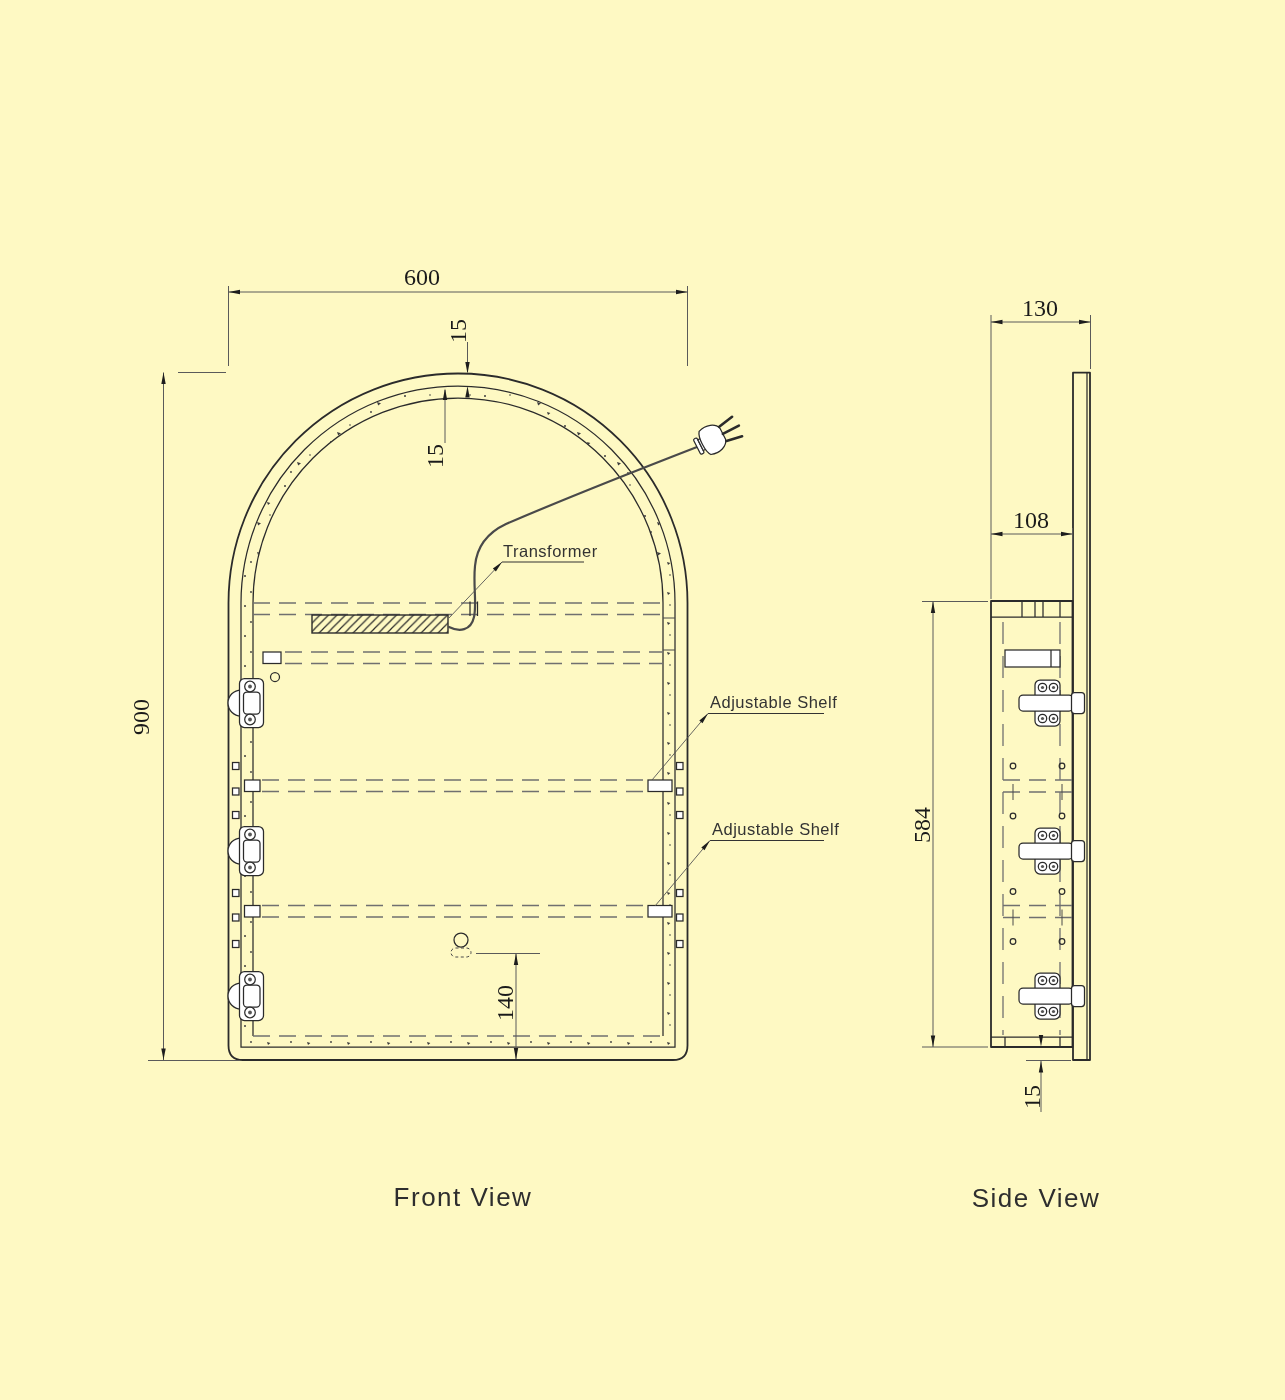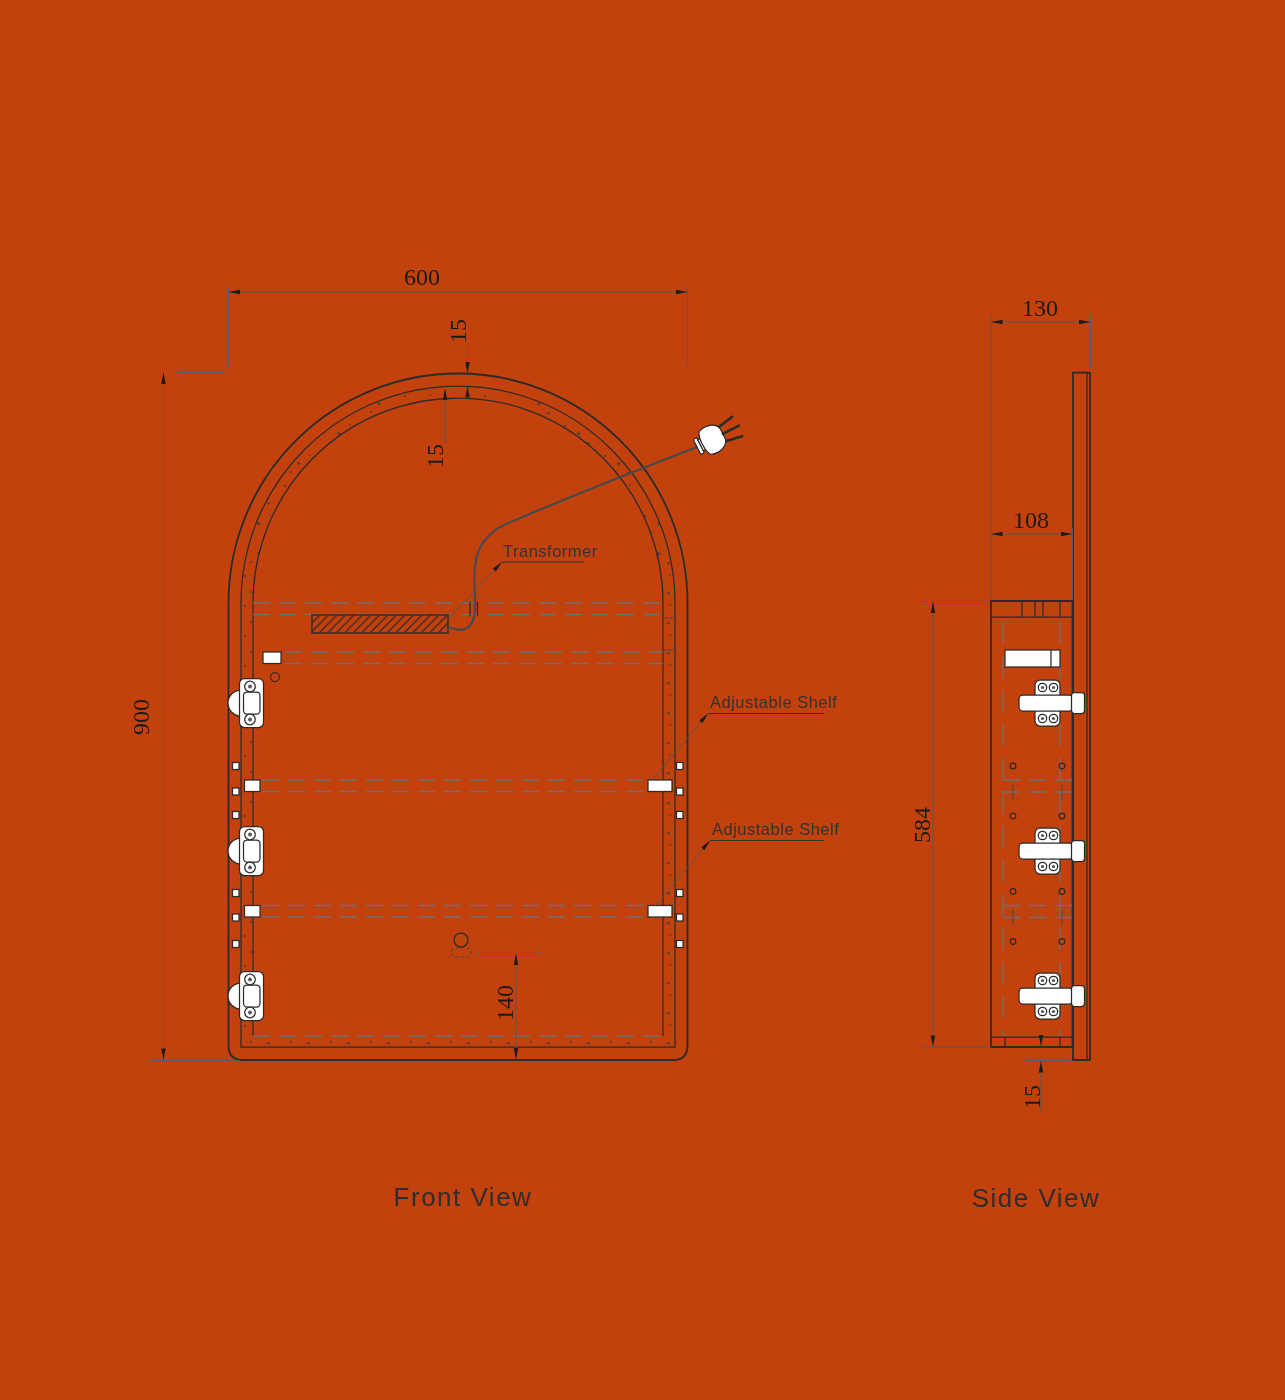--- a/index.html
+++ b/index.html
@@ -1,16 +1,16 @@
 <!DOCTYPE html>
 <html><head>
 <meta charset="utf-8">
 <style>
   html,body{margin:0;padding:0;background:#fff;}
-  .page{width:1285px;height:1400px;background:#c2410c;position:relative;overflow:hidden;}
+  .page{width:1285px;height:1400px;background:#fef9c3;position:relative;overflow:hidden;}
   svg{display:block;}
   .ol{stroke:#2b2b2b;stroke-width:1.8;fill:none;stroke-linejoin:round;}
   .ml{stroke:#2b2b2b;stroke-width:1.25;fill:none;}
   .mlf{stroke:#2b2b2b;stroke-width:1.25;fill:#fff;}
   .tl{stroke:#4a4a4a;stroke-width:1;fill:none;}
   .hid{stroke:#707070;stroke-width:1.5;fill:none;stroke-dasharray:17 9;}
   .hidv{stroke:#707070;stroke-width:1.3;fill:none;stroke-dasharray:22 12;}
   .dim{stroke:#5a5a5a;stroke-width:1;fill:none;}
   .ul{stroke:#333;stroke-width:1.2;fill:none;}
   .ldr{stroke:#555;stroke-width:0.9;fill:none;}

